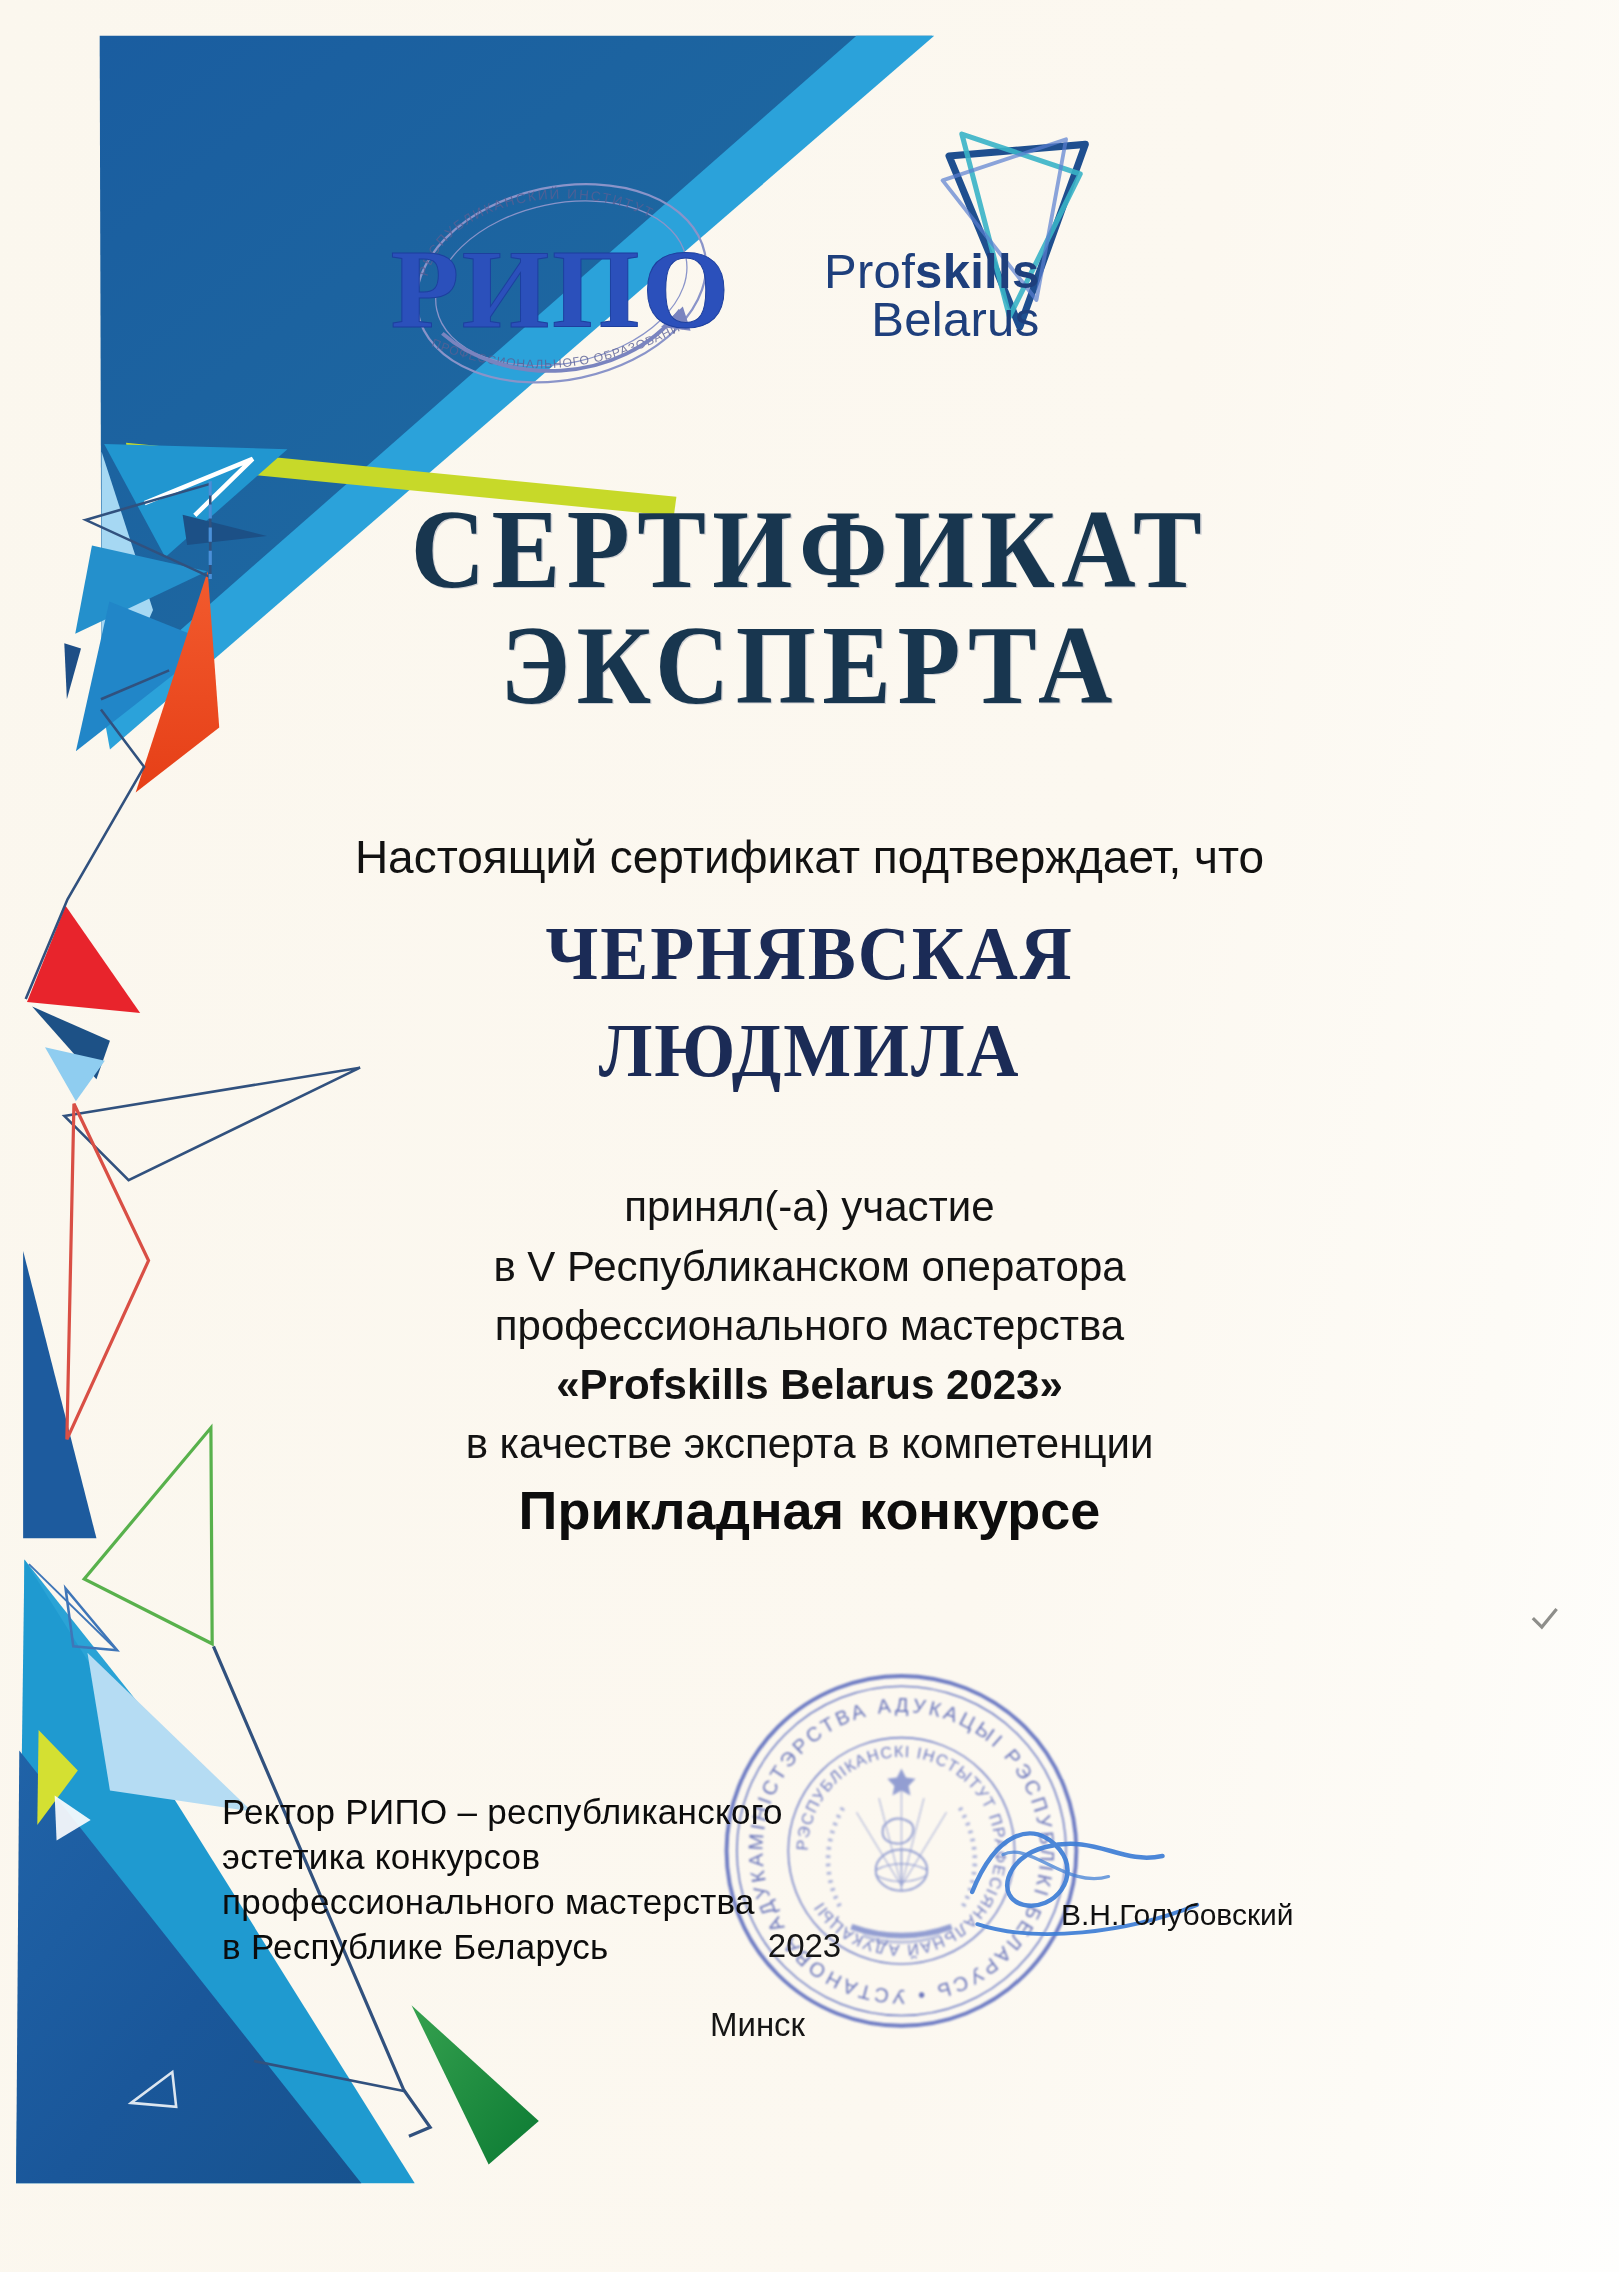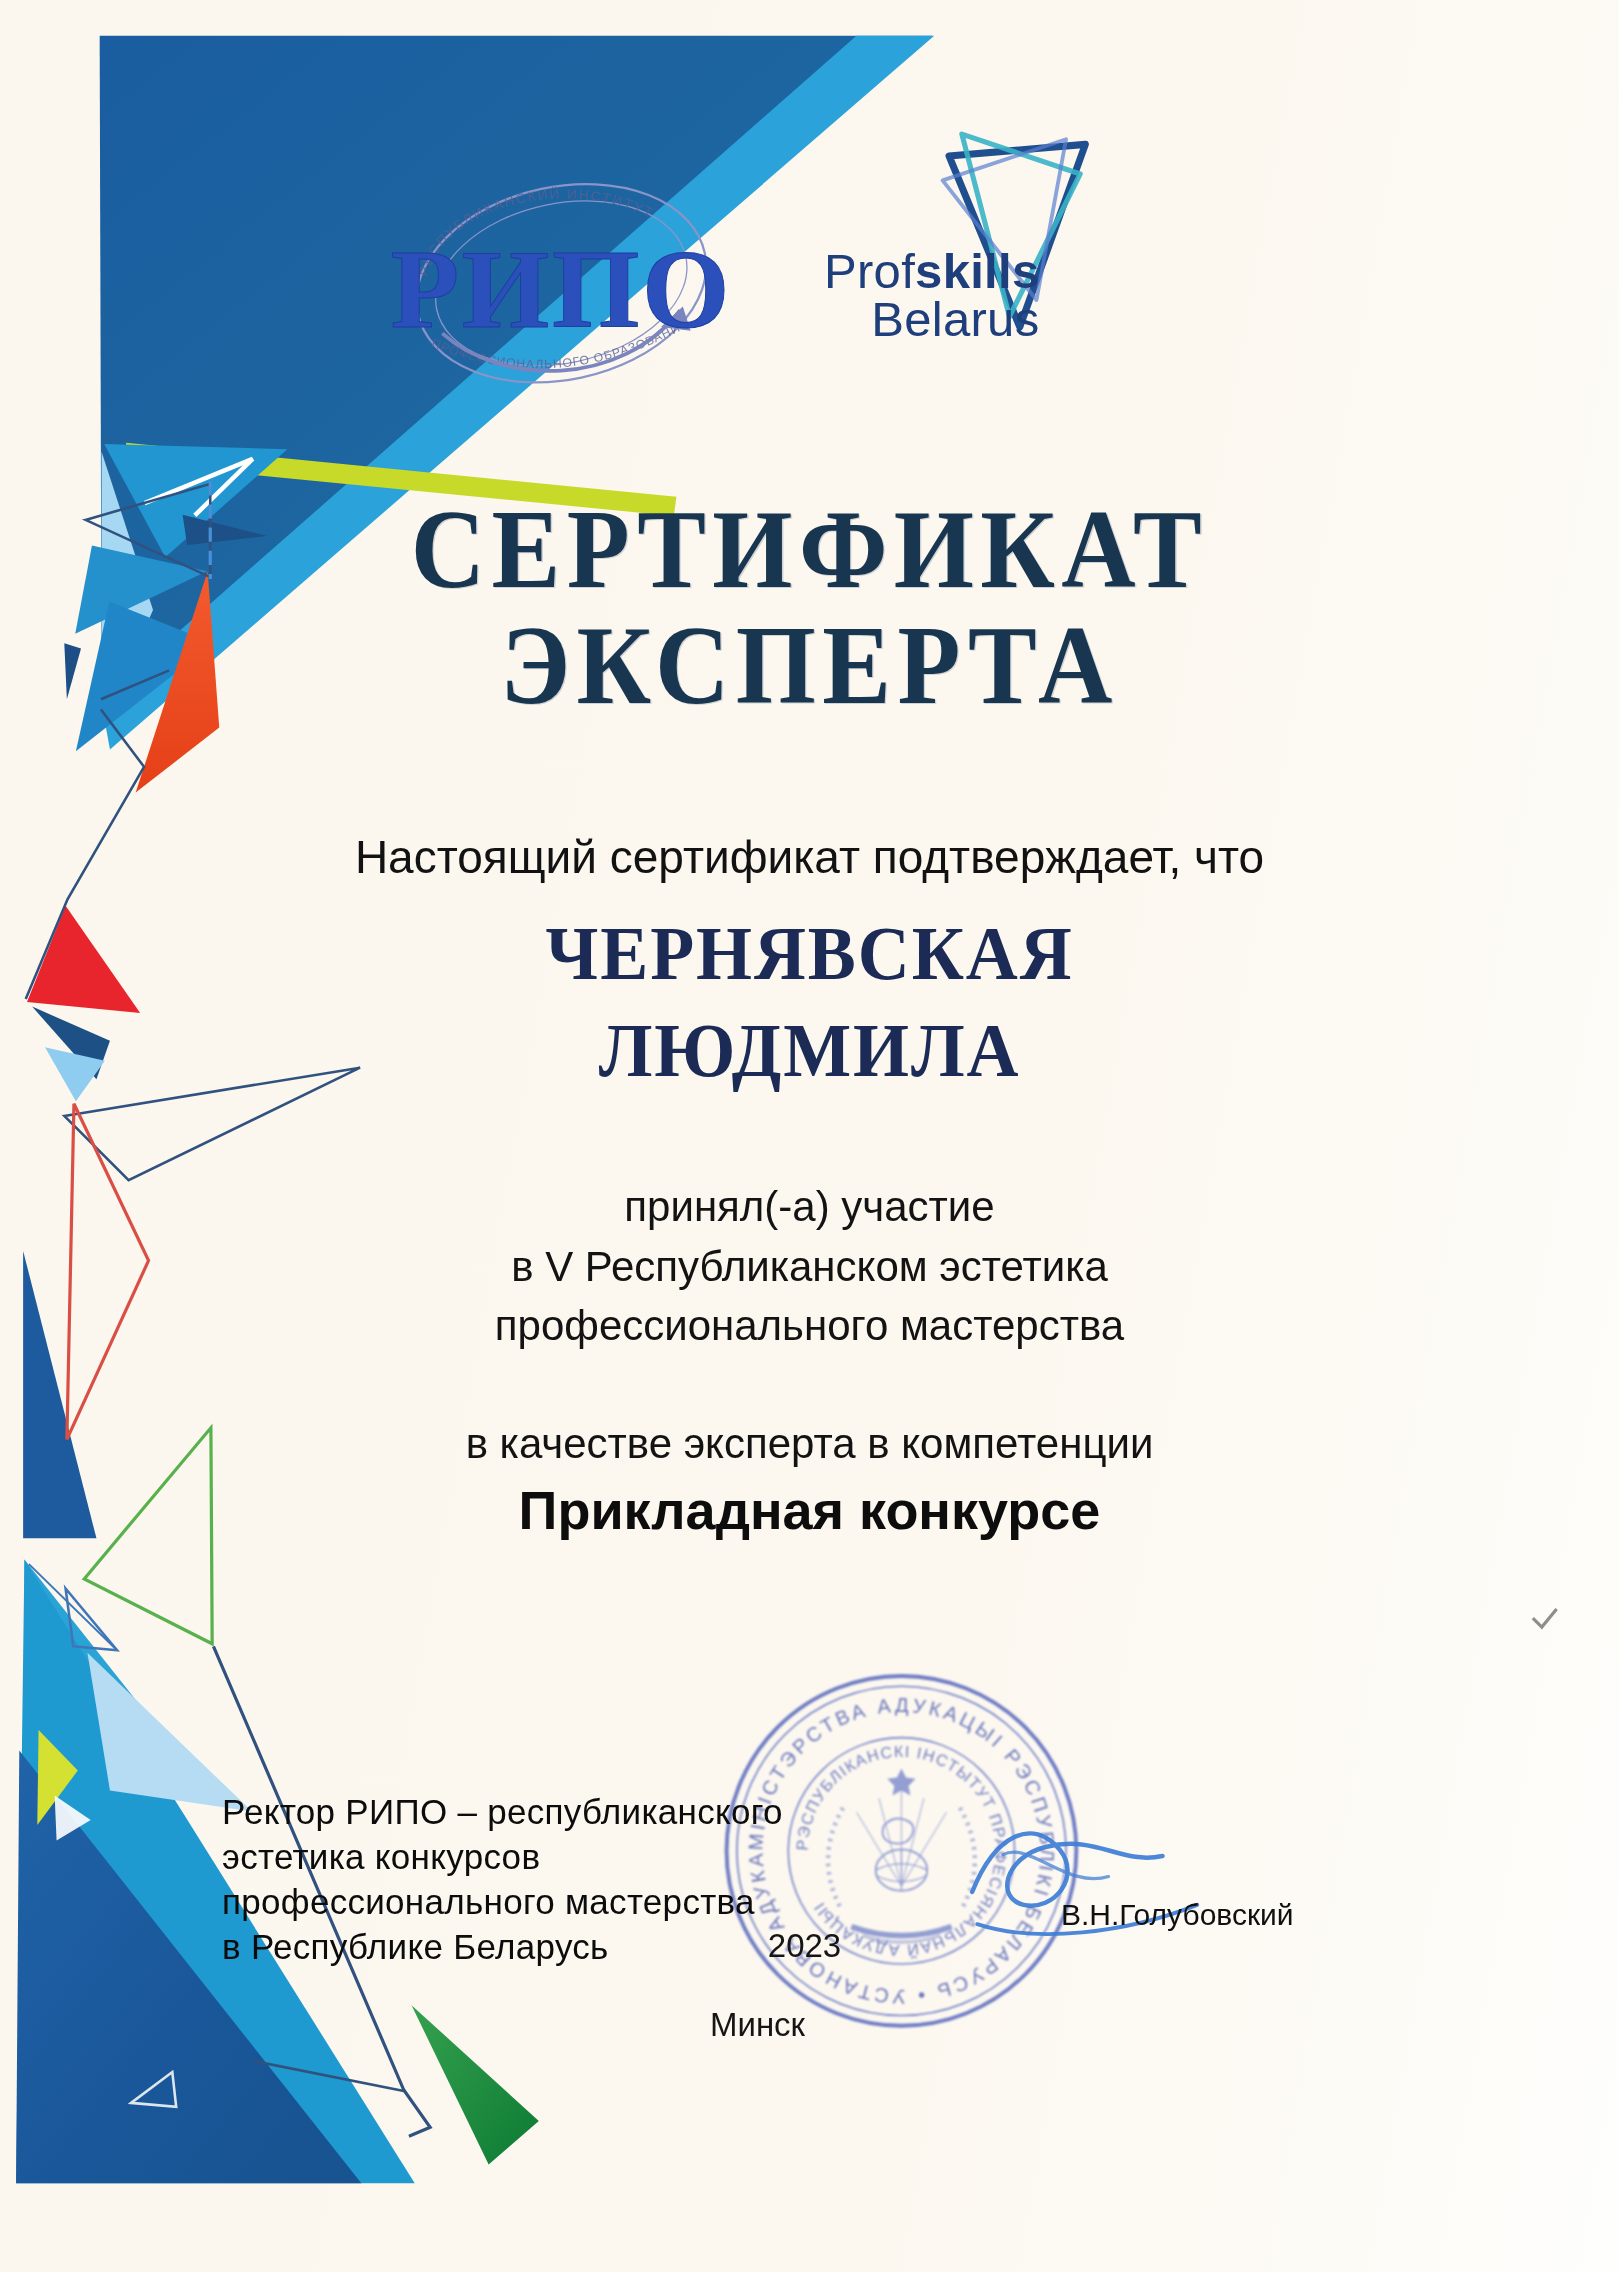--- a/index.html
+++ b/index.html
@@ -177,22 +177,23 @@
 
   <div class="abs txt center-col title-line" style="top:498px;">СЕРТИФИКАТ</div>
   <div class="abs txt center-col title-line" style="top:614px;">ЭКСПЕРТА</div>
 
   <div class="abs txt center-col intro-line" style="top:830px;">Настоящий сертификат подтверждает, что</div>
 
   <div class="abs txt center-col name-line" style="top:918px;">ЧЕРНЯВСКАЯ</div>
   <div class="abs txt center-col name-line" style="top:1015px;">ЛЮДМИЛА</div>
 
   <div class="abs txt center-col body-line" style="top:1186px;">принял(-а) участие</div>
-  <div class="abs txt center-col body-line" style="top:1246px;">в V Республиканском эстетика</div>
+  <div class="abs txt center-col body-line" style="top:1246px;">в V Республиканском оператора</div>
   <div class="abs txt center-col body-line" style="top:1305px;">профессионального мастерства</div>
+  <div class="abs txt center-col body-line bold" style="top:1364px;">«Profskills Belarus 2023»</div>
   <div class="abs txt center-col body-line" style="top:1423px;">в качестве эксперта в компетенции</div>
   <div class="abs txt center-col competence-line" style="top:1479px;">Прикладная конкурсе</div>
 
   <div class="abs txt sig-block" style="left:222px;top:1789px;">
     <div>Ректор РИПО – республиканского</div>
     <div>эстетика конкурсов</div>
     <div>профессионального мастерства</div>
     <div>в Республике Беларусь</div>
   </div>
   <div class="abs txt signer" style="left:1061px;top:1898px;">В.Н.Голубовский</div>

